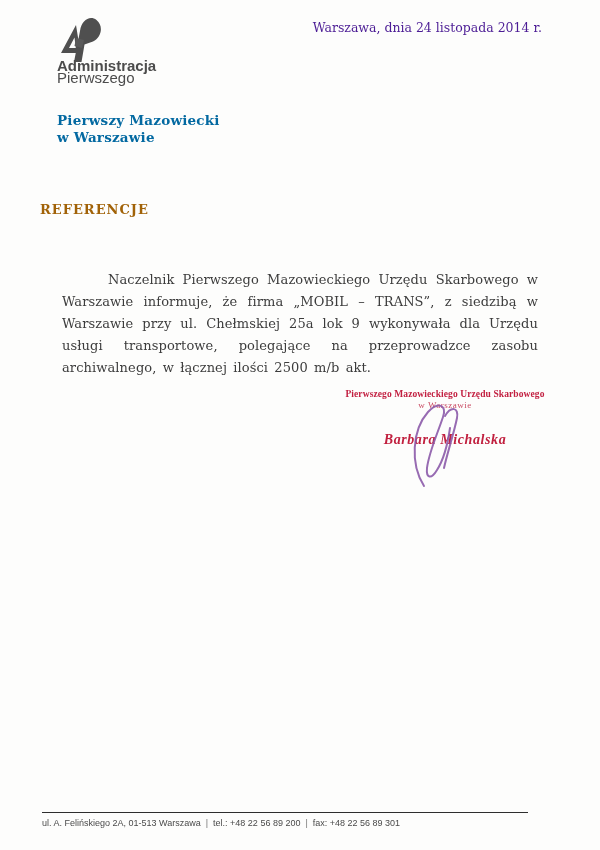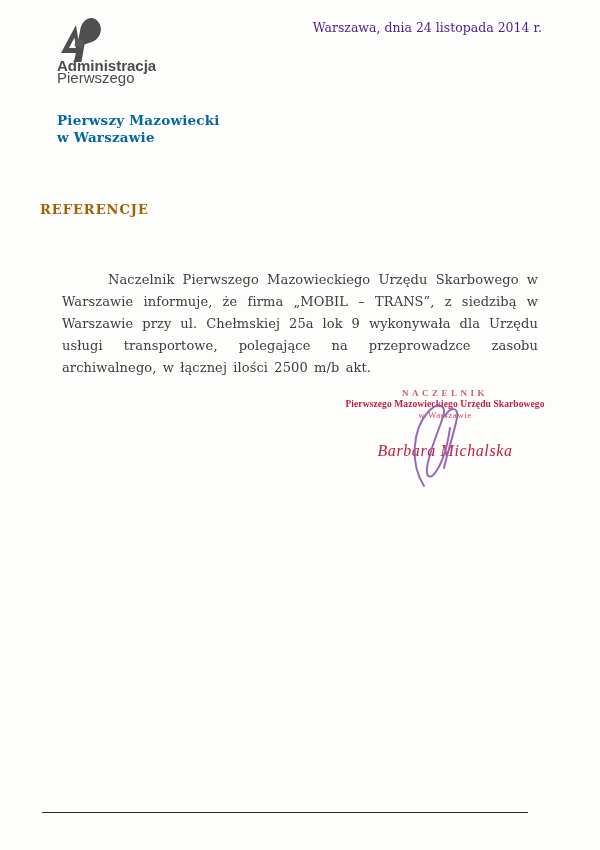--- a/index.html
+++ b/index.html
@@ -55,21 +55,21 @@
   }
   .stamp .office{
     font-size:9.5px;font-weight:bold;color:#c21f40;margin-top:1px;
     letter-spacing:.1px;
   }
   .stamp .city{
     font-size:9px;color:#c94b63;margin-top:1px;letter-spacing:.5px;
   }
   .stamp .signatory{
     margin-top:22px;
-    font-size:16px;font-weight:normal;font-style:italic;
+    font-size:14px;font-weight:bold;font-style:italic;
     color:#c1203f;letter-spacing:.6px;
   }
   .signature-svg{position:absolute;left:398px;top:402px;width:88px;height:86px;}
   
   .footer{
     position:absolute;left:42px;top:812px;width:486px;
     font-family:"Liberation Sans",sans-serif;
     font-size:9px;line-height:11.5px;color:#4a4a4a;
   }
   .footer-rule{border-top:1.6px solid #2e2e2e;margin-bottom:5px;}
@@ -108,30 +108,32 @@
 
   <div class="date-line">Warszawa, dnia 24 listopada 2014 r.</div>
 
   <div class="doc-title">REFERENCJE</div>
 
   <div class="body-text">
     <p>Naczelnik Pierwszego Mazowieckiego Urzędu Skarbowego w Warszawie informuje, że firma „MOBIL – TRANS”, z siedzibą w Warszawie przy ul. Chełmskiej 25a lok 9 wykonywała dla Urzędu usługi transportowe, polegające na przeprowadzce zasobu archiwalnego, w łącznej ilości 2500 m/b akt.</p>
   </div>
 
   <div class="stamp">
-    <div class="role">NACZELNIK</div>
     <div class="office">Pierwszego Mazowieckiego Urzędu Skarbowego</div>
     <div class="city">w Warszawie</div>
     <div class="signatory">Barbara Michalska</div>
   </div>
 
   <svg class="signature-svg" viewBox="0 0 88 86" aria-hidden="true">
     <g fill="none" stroke="#8a58a8" stroke-width="2" stroke-linecap="round" opacity="0.88">
       <path d="M 26,84 C 12,62 14,28 30,10 C 40,-1 49,3 45,15 C 39,33 31,50 29,66 C 28,76 33,78 39,68 C 46,57 50,40 52,26"></path>
       <path d="M 47,14 C 53,4 61,5 59,16 C 56,31 49,52 46,66"></path>
     </g>
   </svg>
 
   <div class="footer">
     <div class="footer-rule"></div>
+    <div>
+      <span>ul. A. Felińskiego 2A, 01-513 Warszawa</span><span class="sep">|</span><span>tel.: +48 22 56 89 200</span><span class="sep">|</span><span>fax: +48 22 56 89 301</span>
+    </div>
   </div>
 
 </div>
 
 </body></html>

